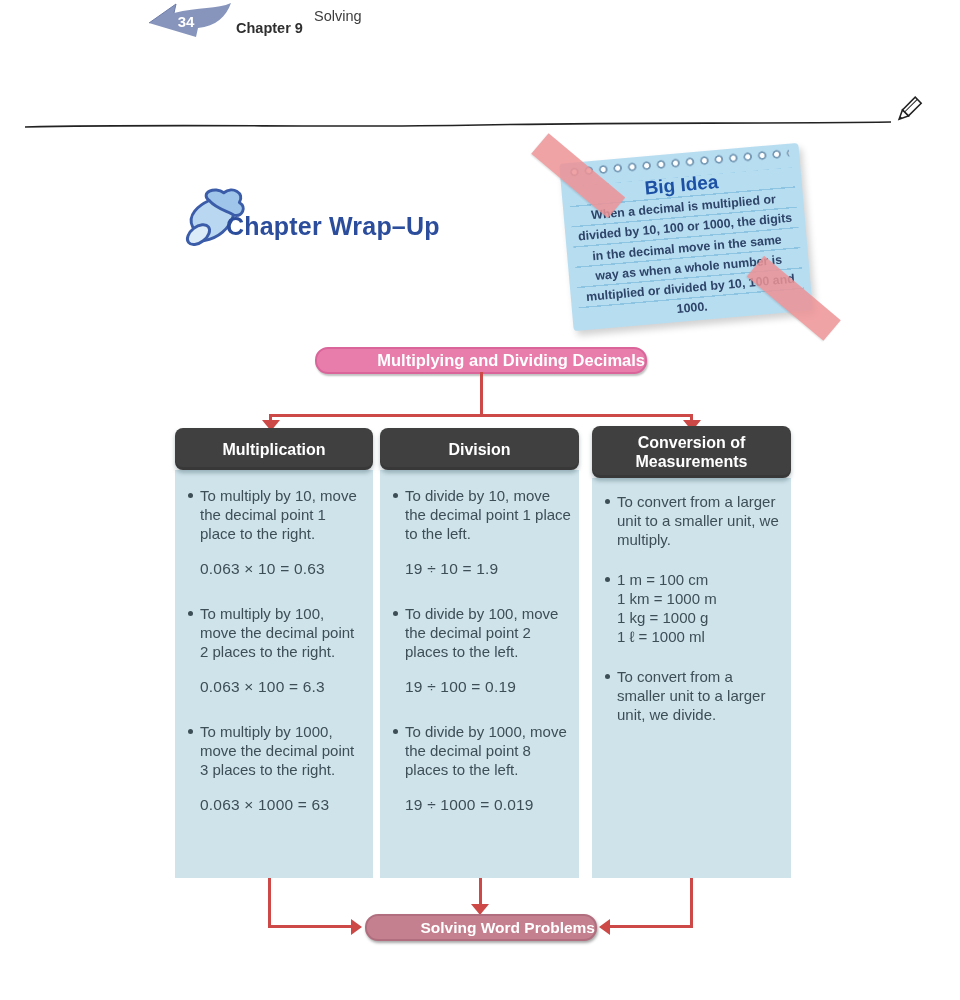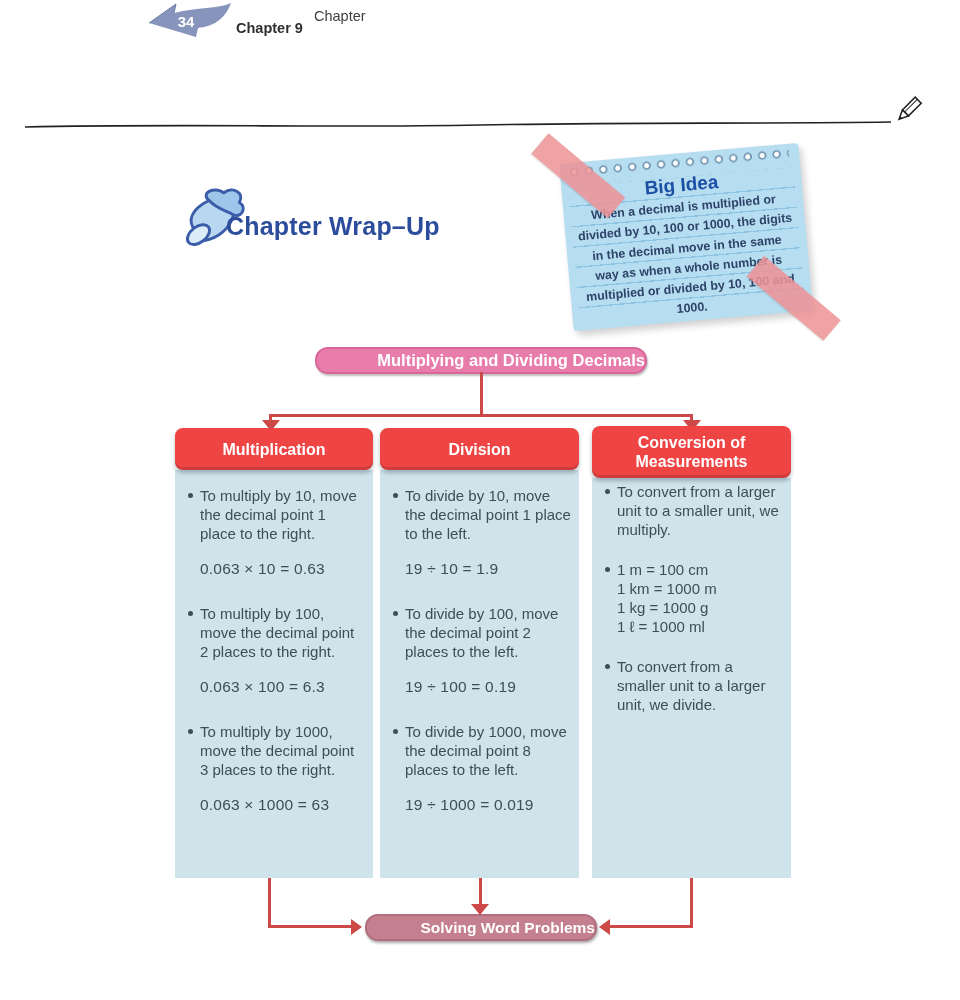--- a/index.html
+++ b/index.html
@@ -51,49 +51,49 @@
   .arr{position:absolute;width:0;height:0;}
   .arr-down{border-left:9px solid transparent;border-right:9px solid transparent;border-top:11px solid #cc4947;}
   .arr-right{border-top:8px solid transparent;border-bottom:8px solid transparent;border-left:11px solid #cc4947;}
   .arr-left{border-top:8px solid transparent;border-bottom:8px solid transparent;border-right:11px solid #cc4947;}
 
   
   .col{position:absolute;display:flex;flex-direction:column;}
   #col-multiplication{left:175px;top:428px;width:198px;height:450px;}
   #col-division{left:380px;top:428px;width:199px;height:450px;}
   #col-conversion{left:592px;top:426px;width:199px;height:452px;}
-  .col-header{box-sizing:border-box;background:#ef4444;border-radius:8px;
+  .col-header{box-sizing:border-box;background:#404040;border-radius:8px;
         color:#fff;font-weight:bold;font-size:16px;text-align:center;
         display:flex;align-items:center;justify-content:center;line-height:19px;
         box-shadow:0 3px 4px rgba(50,80,90,.35), inset 0 -3px 0 rgba(0,0,0,.12);
         position:relative;z-index:2;padding:0 10px;}
   #col-multiplication .col-header,#col-division .col-header{height:42px;}
   #col-conversion .col-header{height:52px;}
   .col-body{flex:1;background:#cfe3eb;padding:16px 8px 0 13px;box-sizing:border-box;
         color:#3d4e57;}
   .bullet-item{display:flex;gap:7px;font-size:15px;line-height:19px;justify-content:space-between;}
   .bullet-dot{flex:0 0 auto;width:5px;height:5px;border-radius:50%;background:#3d4e57;margin-top:7px;}
   .bullet-text{flex:1;}
   .example{margin:17px 0 26px 12px;font-size:15.5px;letter-spacing:.2px;}
   .unit-lines span{display:block;}
   #col-conversion .bullet-item{margin-bottom:21px;}
-  #col-conversion .col-body{padding-top:4px;}
+  #col-conversion .col-body{padding-top:14px;}
 </style>
 </head>
 <body>
 
 <div id="page">
 
   <svg id="page-badge" width="88" height="44" viewBox="0 0 88 44">
     <path d="M3 23 L30 4 L28 13 C 52 7 72 9 85 3 C 80 17 70 26 52 28 L50 37 Z" fill="#8795bd"></path>
     <path d="M3 23 L30 4 L28 13" fill="none" stroke="#6d7da9" stroke-width="1"></path>
     <text x="40" y="27" text-anchor="middle" font-size="15" font-weight="bold" fill="#ffffff">34</text>
   </svg>
   <div id="chapter-label">Chapter 9</div>
-  <div id="chapter-title">Chapter</div>
+  <div id="chapter-title">Solving</div>
 
   <svg id="hand-line" width="960" height="50" viewBox="0 0 960 50">
     <path d="M25 37 C 180 33.5, 330 38, 480 35 S 740 34, 891 32" fill="none" stroke="#222" stroke-width="1.6"></path>
   </svg>
   <svg id="pencil" width="40" height="36" viewBox="0 0 40 36">
     <g transform="rotate(45 16 18)">
       <rect x="12" y="1" width="8.5" height="18" fill="#ffffff" stroke="#222" stroke-width="1.5"></rect>
       <line x1="15" y1="1" x2="15" y2="19" stroke="#222" stroke-width="1"></line>
       <path d="M12 19 L16.2 28 L20.5 19 Z" fill="#ffffff" stroke="#222" stroke-width="1.5"></path>
       <path d="M14.8 25 L16.2 28 L17.6 25 Z" fill="#222"></path>

